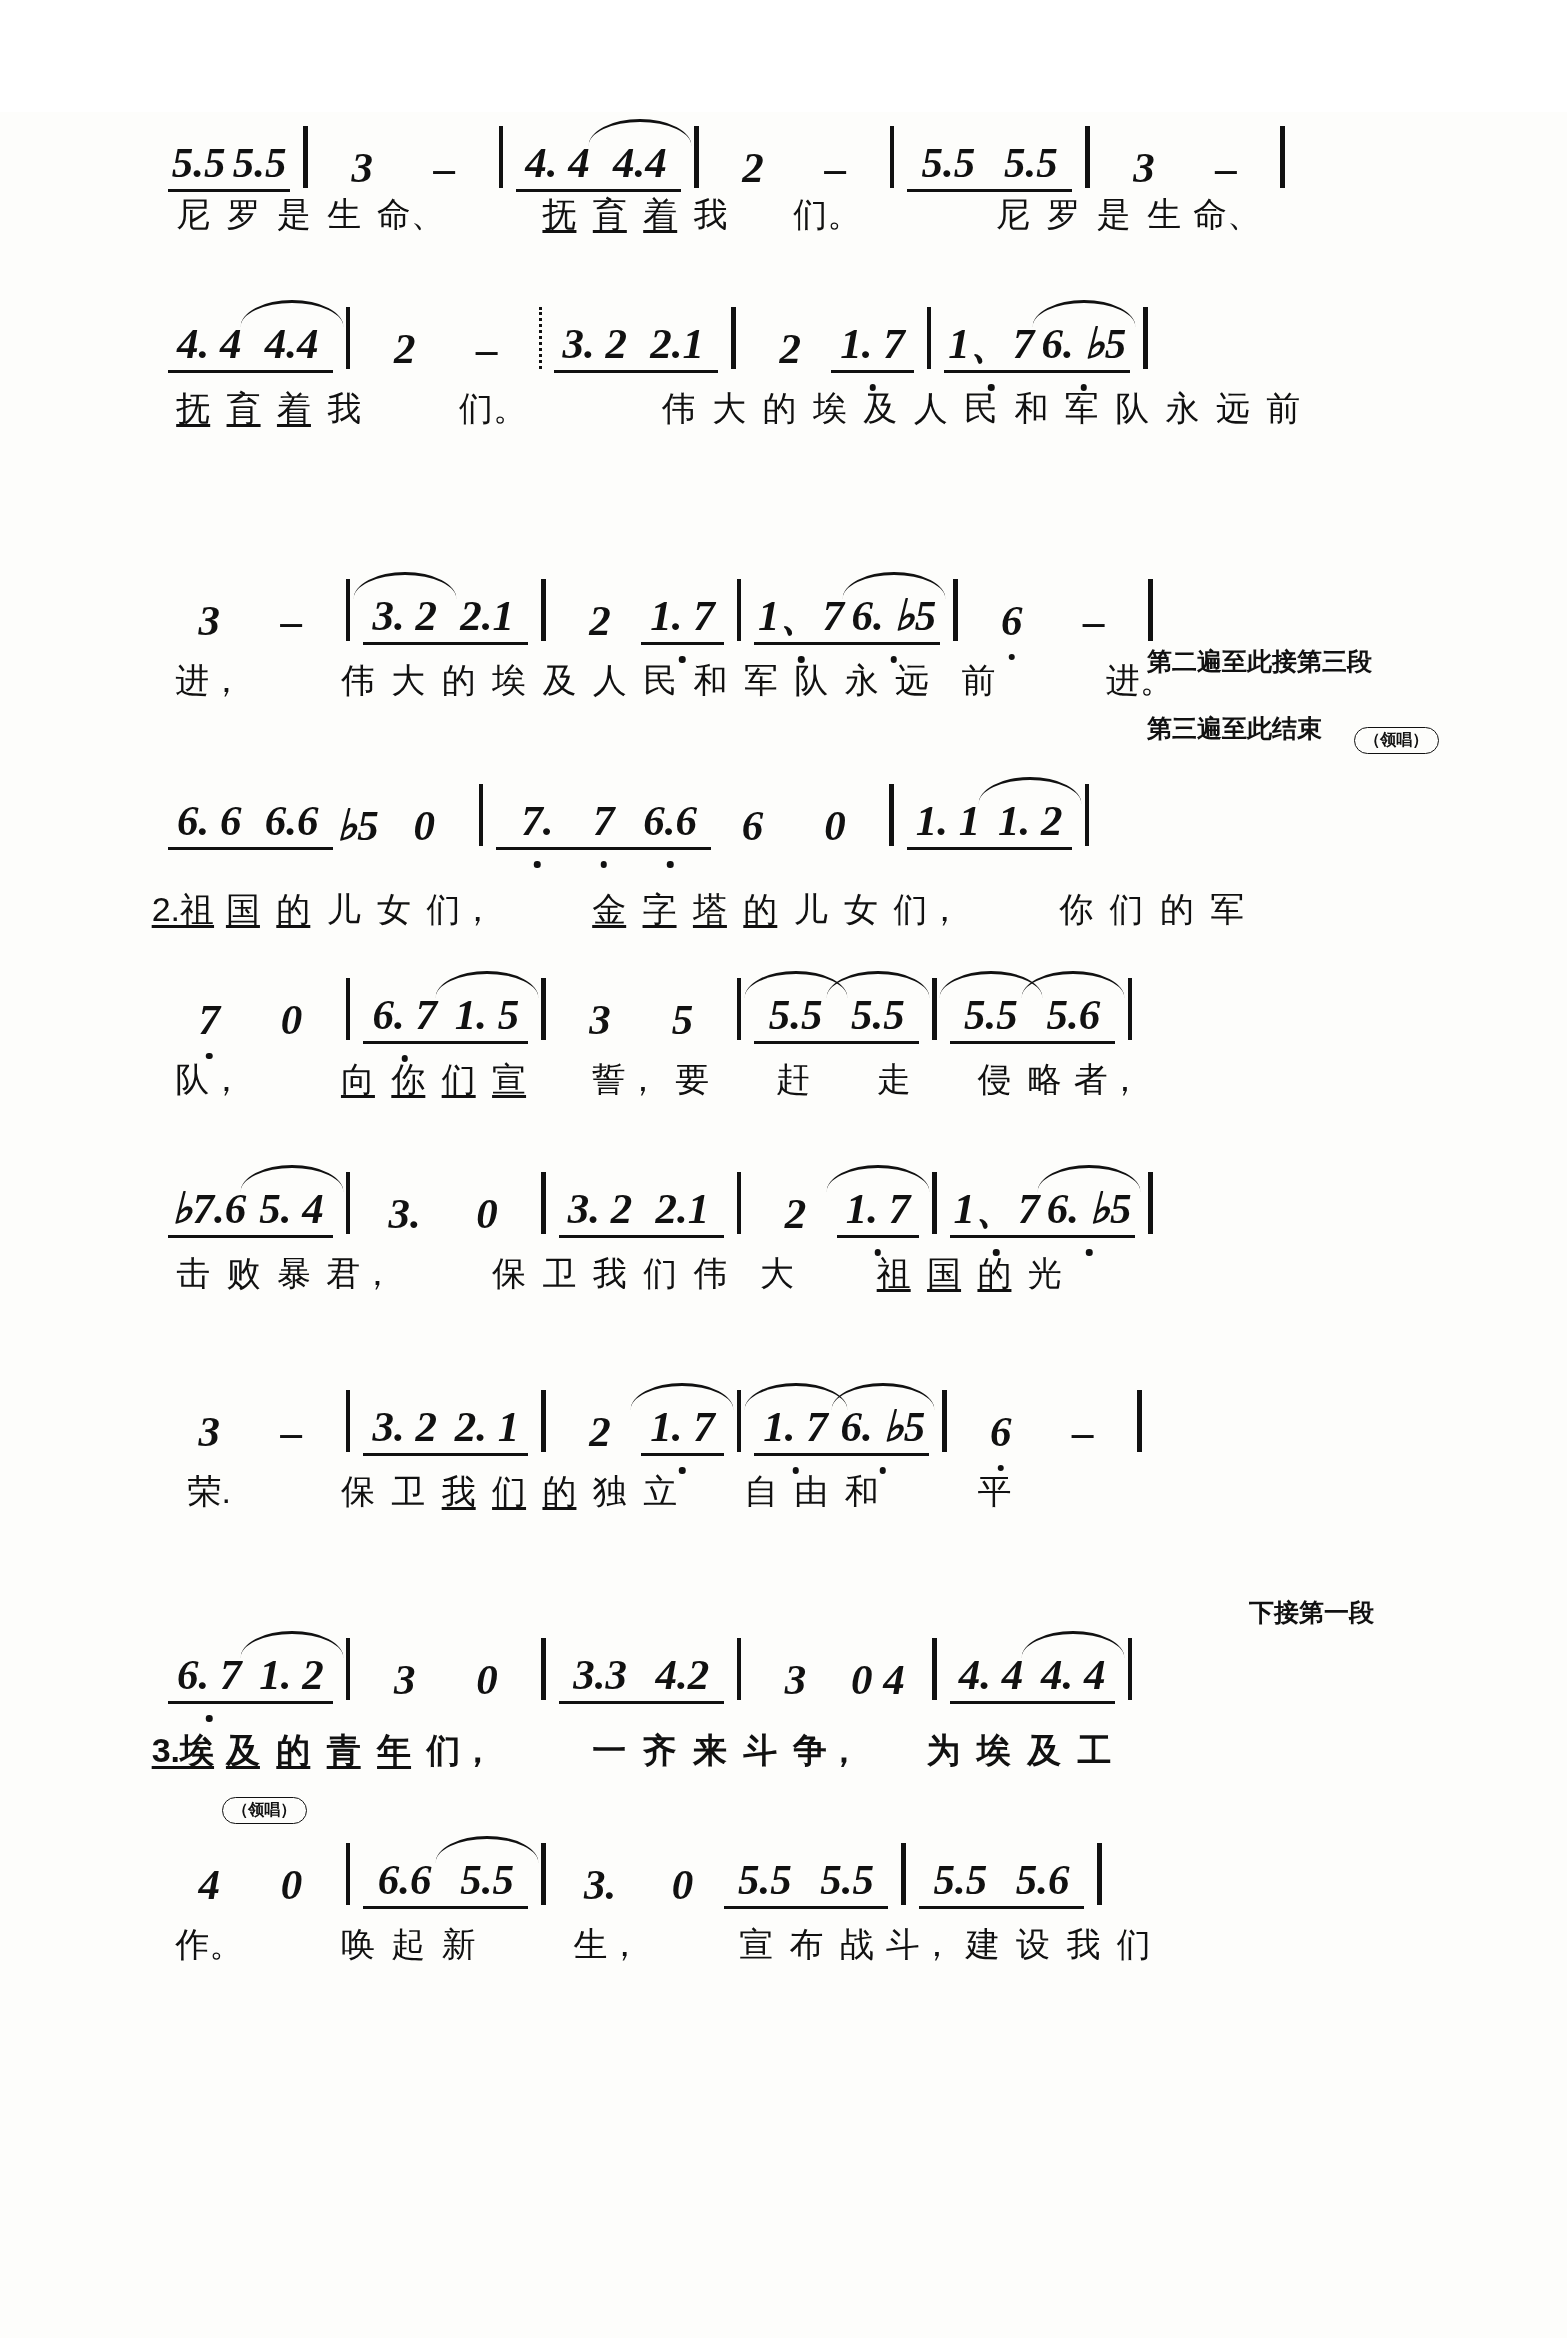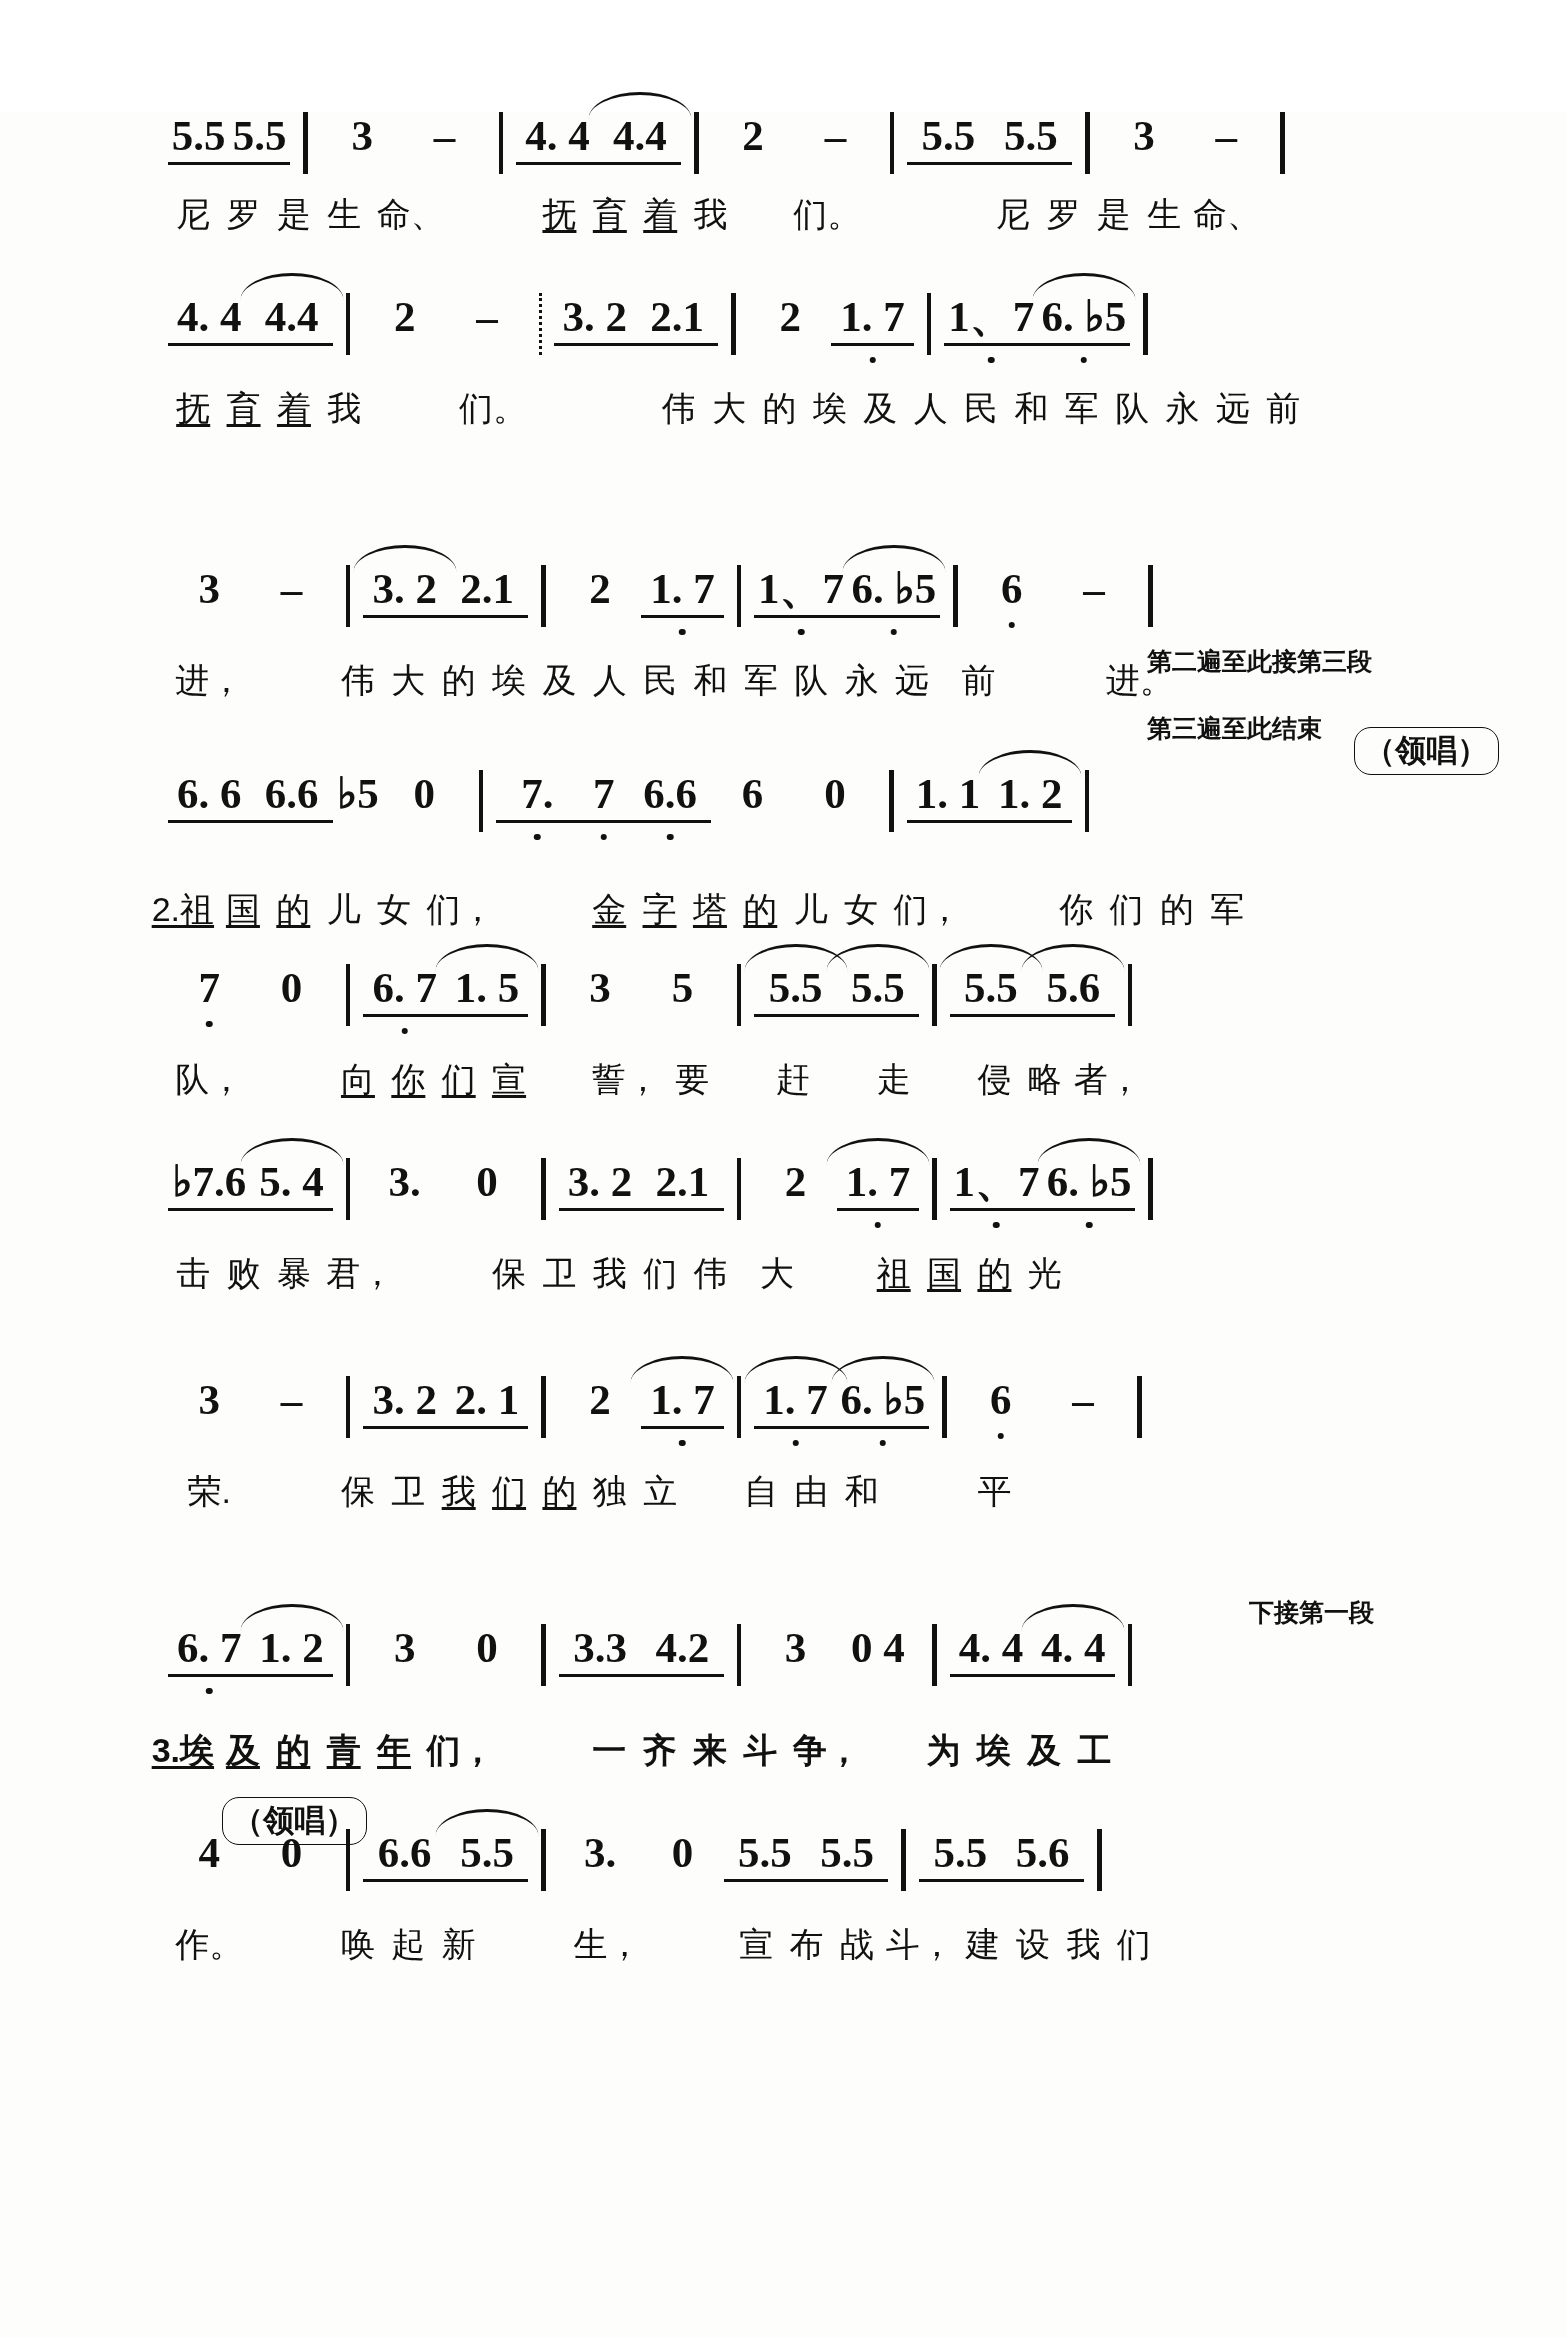--- a/index.html
+++ b/index.html
@@ -22,23 +22,24 @@
     background: #fdfdfb;
   }
   
   .system {
     position: relative;
     margin: 0 auto;
     width: 1305px;
   }
   .notes-row {
     display: flex;
-    align-items: flex-start;
+    align-items: flex-end;
     height: 80px;
     padding-left: 37px;
+    font-style: italic;
   }
   .lyr-row {
     display: flex;
     align-items: flex-start;
     height: 69px;
     padding-left: 37px;
   }
   .barline {
     width: 4.7px;
     background: #111;
@@ -111,21 +112,21 @@
     font-family: Liberation Mono, monospace;
     font-weight: 700;
     font-size: 25px;
     color: #111;
     white-space: pre;
   }
   .ann.boxed {
     border: 1.9px solid #111;
     padding: 1.9px 9.3px;
     border-radius: 17px;
-    font-size: 31px;
+    font-size: 16px;
   }
 </style>
 </head>
 <body>
 
 <div class="page">
 
   <div class="system" style="margin-top:112px;">
     <div class="notes-row">
       <div class="n u1">5.5</div>

